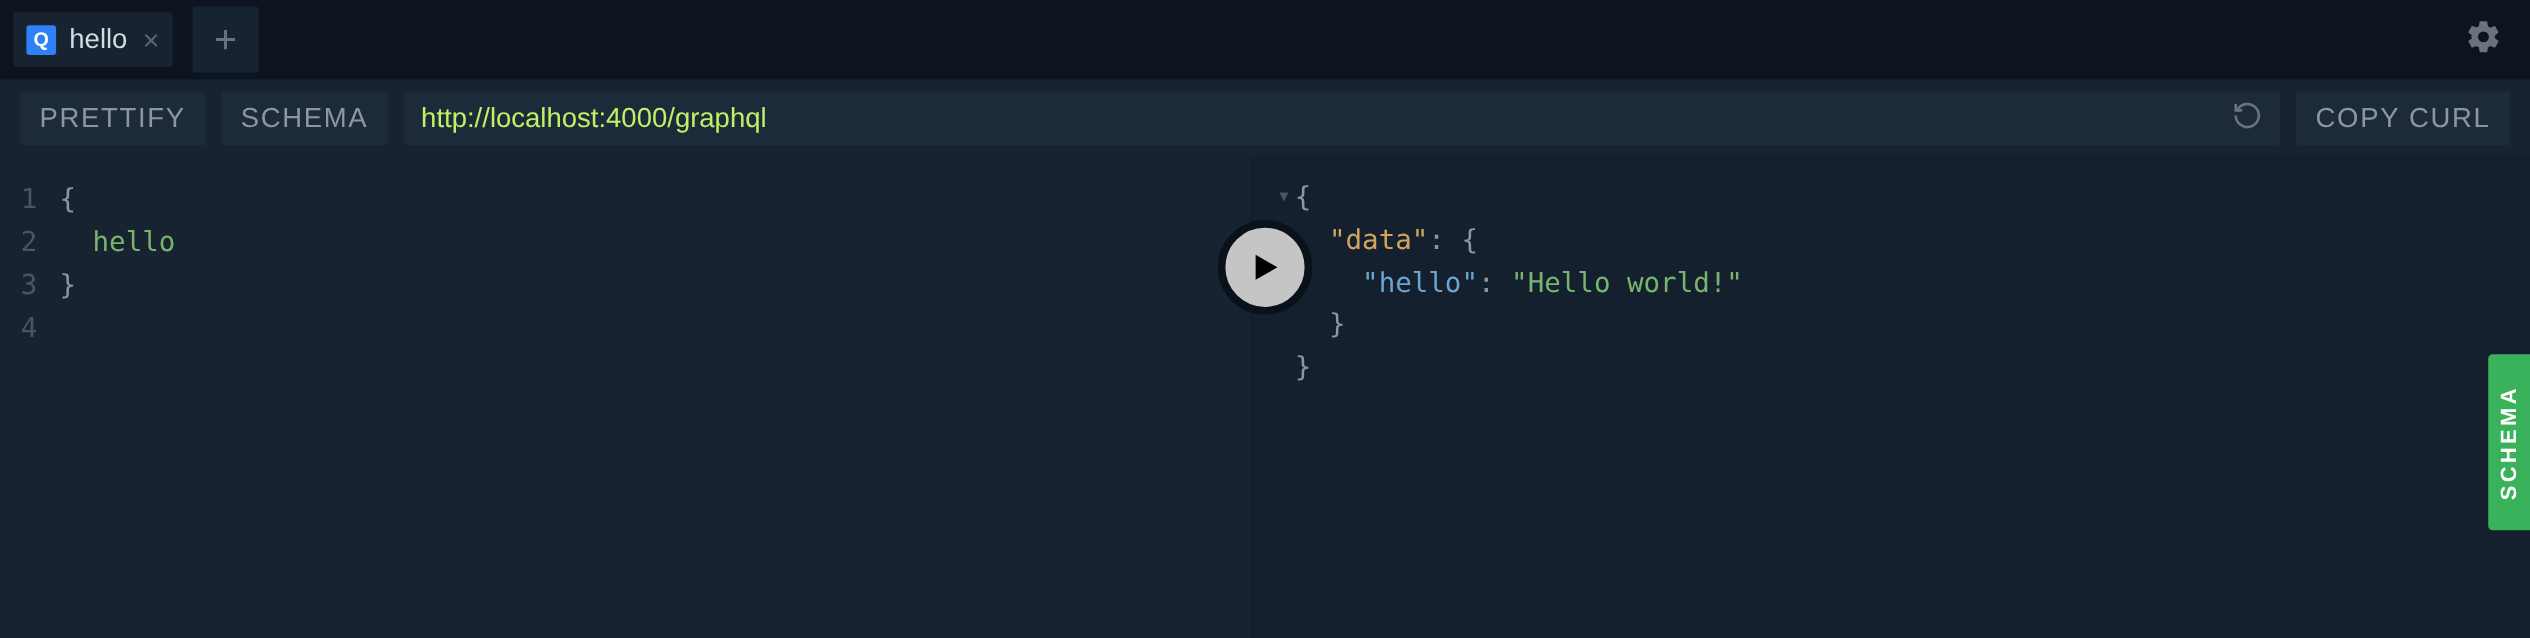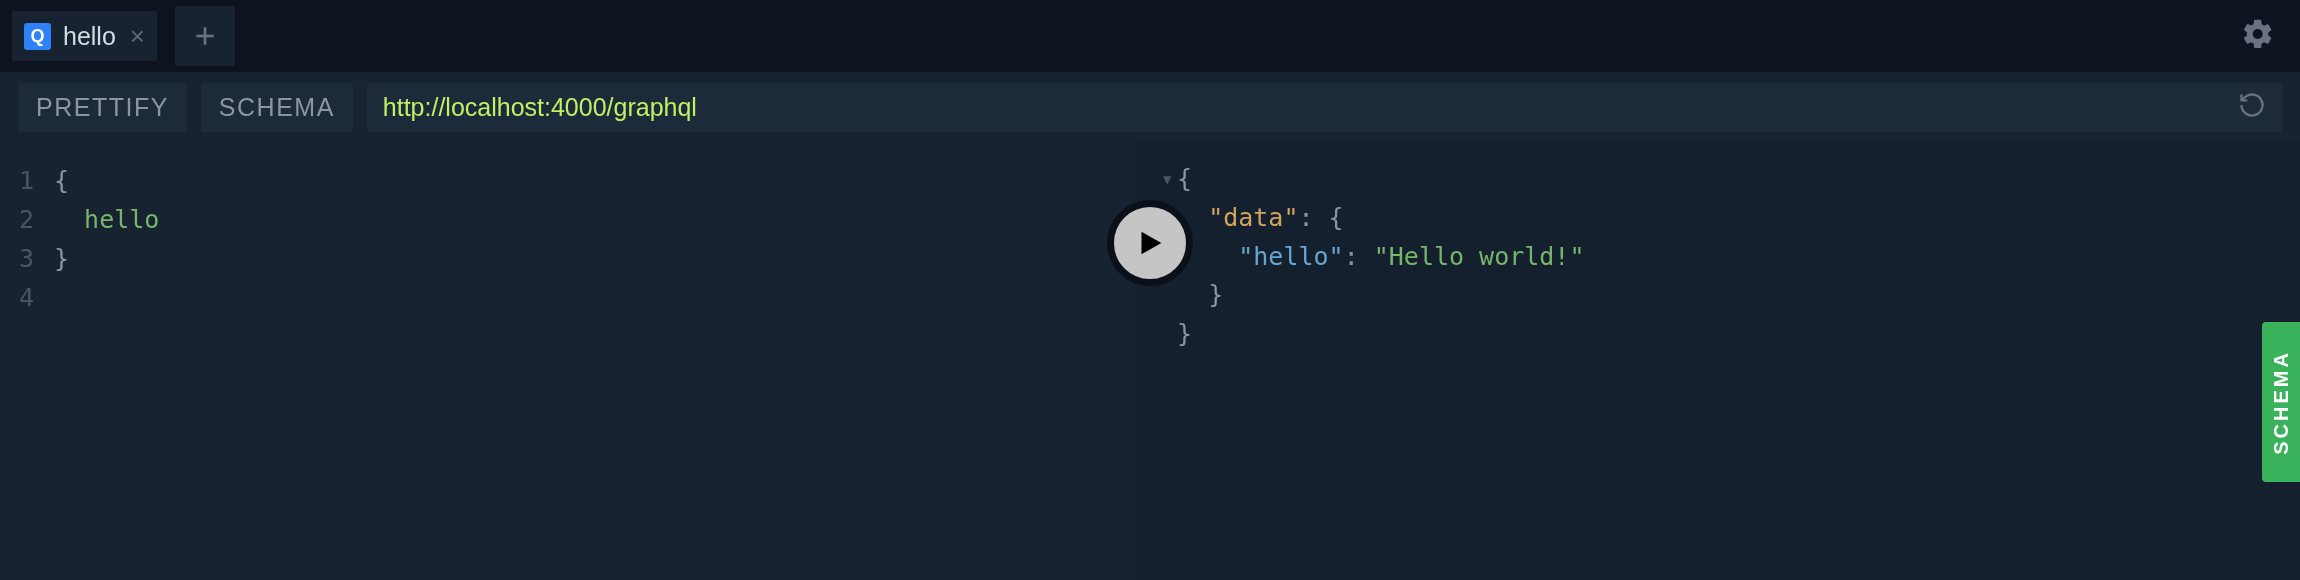--- a/index.html
+++ b/index.html
@@ -235,20 +235,21 @@
   <button class="btn">SCHEMA</button>
   <div class="url-wrap">
     <input class="url-input" value="http://localhost:4000/graphql" style="">
     <div class="reload">
       <svg width="28" height="28" viewBox="0 0 24 24" stroke-width="2">
           <path d="M3 12a9 9 0 1 0 3-6.7L3 8"></path>
           <polyline points="3 3 3 8 8 8"></polyline>
         </svg>
     </div>
   </div>
+  <button class="btn">COPY CURL</button>
 </div>
 
 <div class="editor-area">
   <div class="pane pane-left">
     <div class="gutter">
       <div>1</div>
       <div>2</div>
       <div>3</div>
       <div>4</div>
     </div>

